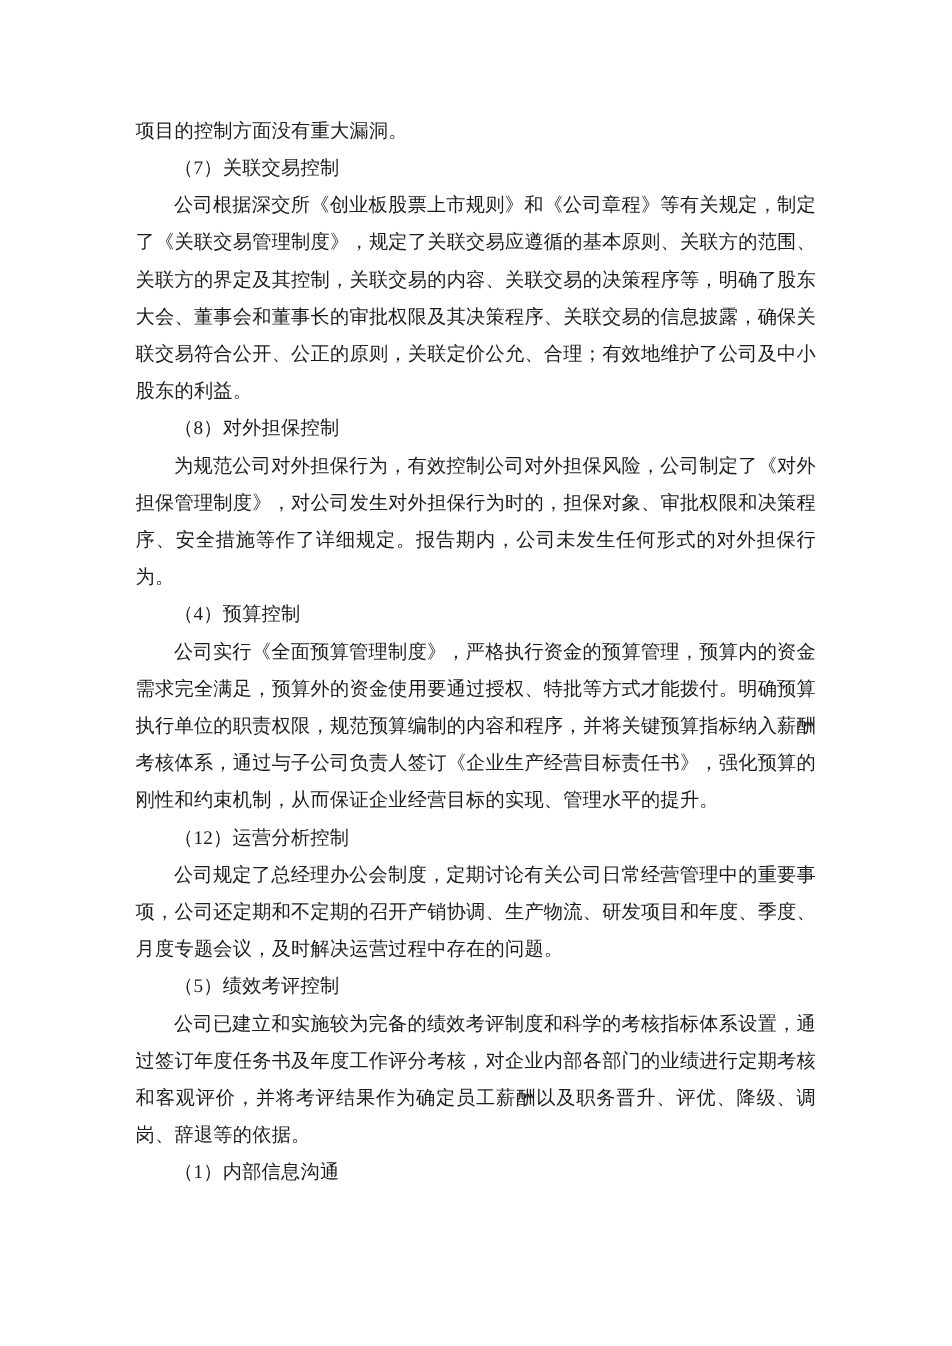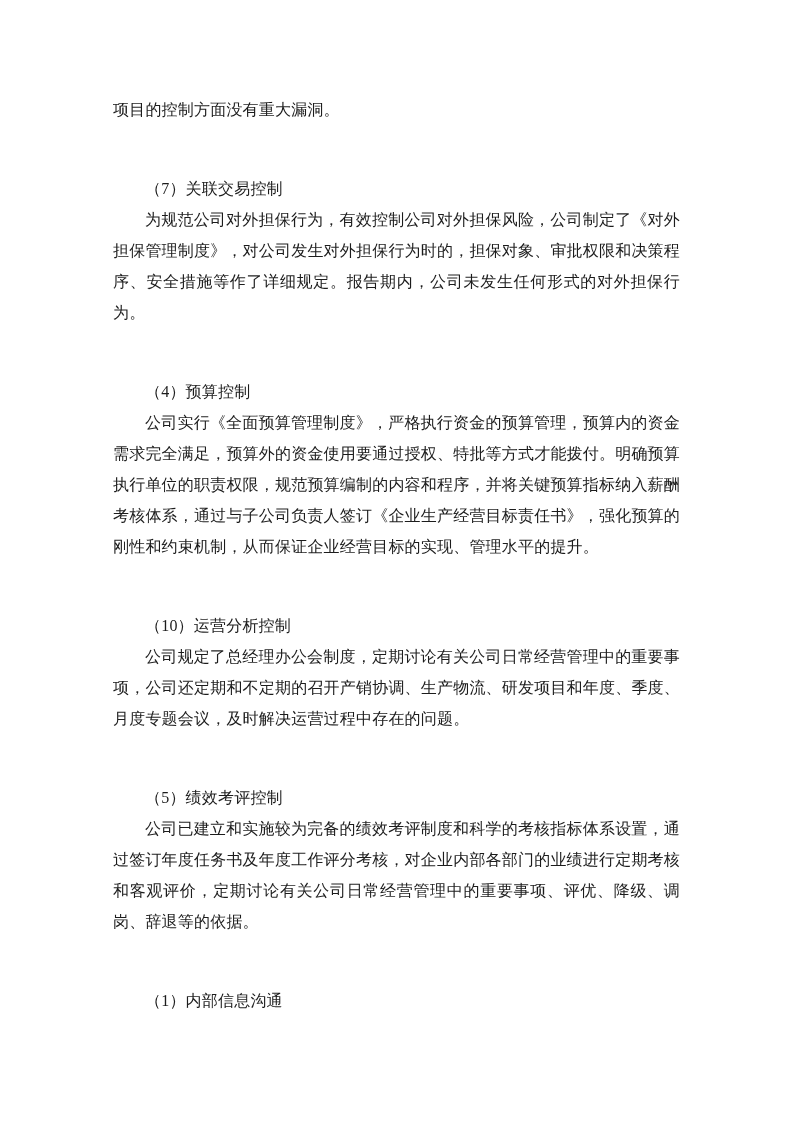--- a/index.html
+++ b/index.html
@@ -37,32 +37,33 @@
   .doc p {
     margin: 0;
     padding: 0;
     text-indent: 2em;
   }
   .doc p.cont {
     text-indent: 0;
   }
   .doc p.head {
     text-align: left;
-    margin-top: 48px;
   }
 </style>
 </head>
 <body>
 
 <div class="page">
   <div class="doc">
     <p class="cont">项目的控制方面没有重大漏洞。</p>
     <p class="head">（7）关联交易控制</p>
+    <p class="para">公司根据深交所《创业板股票上市规则》和《公司章程》等有关规定，制定了《关联交易管理制度》，规定了关联交易应遵循的基本原则、关联方的范围、关联方的界定及其控制，关联交易的内容、关联交易的决策程序等，明确了股东大会、董事会和董事长的审批权限及其决策程序、关联交易的信息披露，确保关联交易符合公开、公正的原则，关联定价公允、合理；有效地维护了公司及中小股东的利益。</p>
+    <p class="head">（8）对外担保控制</p>
     <p class="para">为规范公司对外担保行为，有效控制公司对外担保风险，公司制定了《对外担保管理制度》，对公司发生对外担保行为时的，担保对象、审批权限和决策程序、安全措施等作了详细规定。报告期内，公司未发生任何形式的对外担保行为。</p>
     <p class="head">（4）预算控制</p>
     <p class="para">公司实行《全面预算管理制度》，严格执行资金的预算管理，预算内的资金需求完全满足，预算外的资金使用要通过授权、特批等方式才能拨付。明确预算执行单位的职责权限，规范预算编制的内容和程序，并将关键预算指标纳入薪酬考核体系，通过与子公司负责人签订《企业生产经营目标责任书》，强化预算的刚性和约束机制，从而保证企业经营目标的实现、管理水平的提升。</p>
-    <p class="head">（10）运营分析控制</p>
+    <p class="head">（12）运营分析控制</p>
     <p class="para">公司规定了总经理办公会制度，定期讨论有关公司日常经营管理中的重要事项，公司还定期和不定期的召开产销协调、生产物流、研发项目和年度、季度、月度专题会议，及时解决运营过程中存在的问题。</p>
     <p class="head">（5）绩效考评控制</p>
-    <p class="para">公司已建立和实施较为完备的绩效考评制度和科学的考核指标体系设置，通过签订年度任务书及年度工作评分考核，对企业内部各部门的业绩进行定期考核和客观评价，定期讨论有关公司日常经营管理中的重要事项、评优、降级、调岗、辞退等的依据。</p>
+    <p class="para">公司已建立和实施较为完备的绩效考评制度和科学的考核指标体系设置，通过签订年度任务书及年度工作评分考核，对企业内部各部门的业绩进行定期考核和客观评价，并将考评结果作为确定员工薪酬以及职务晋升、评优、降级、调岗、辞退等的依据。</p>
     <p class="head">（1）内部信息沟通</p>
   </div>
 </div>
 
 </body></html>

